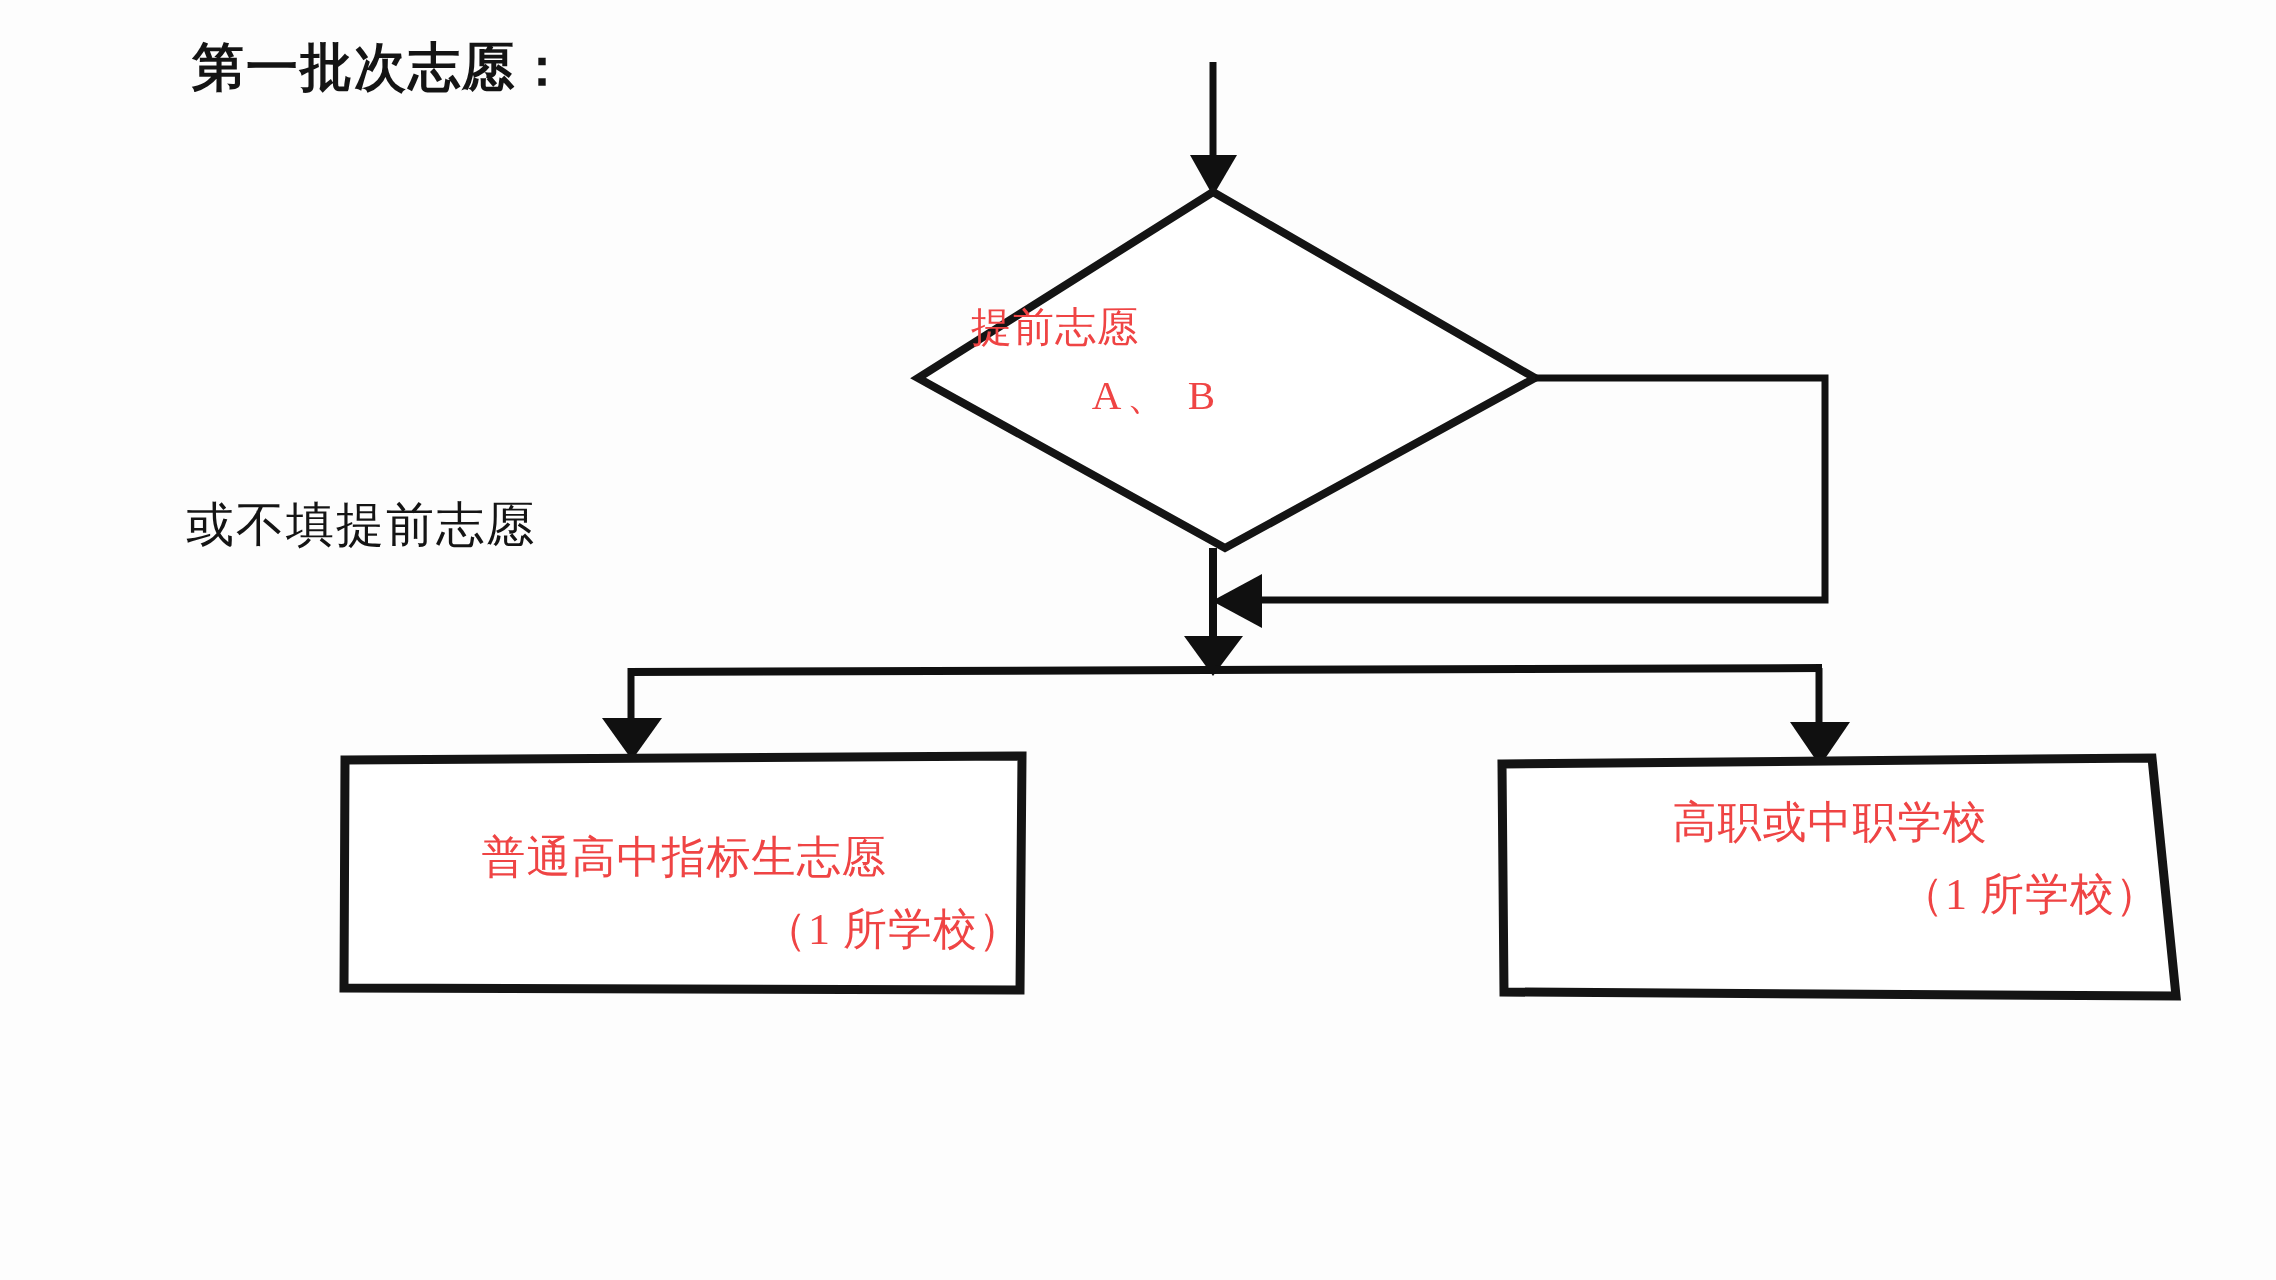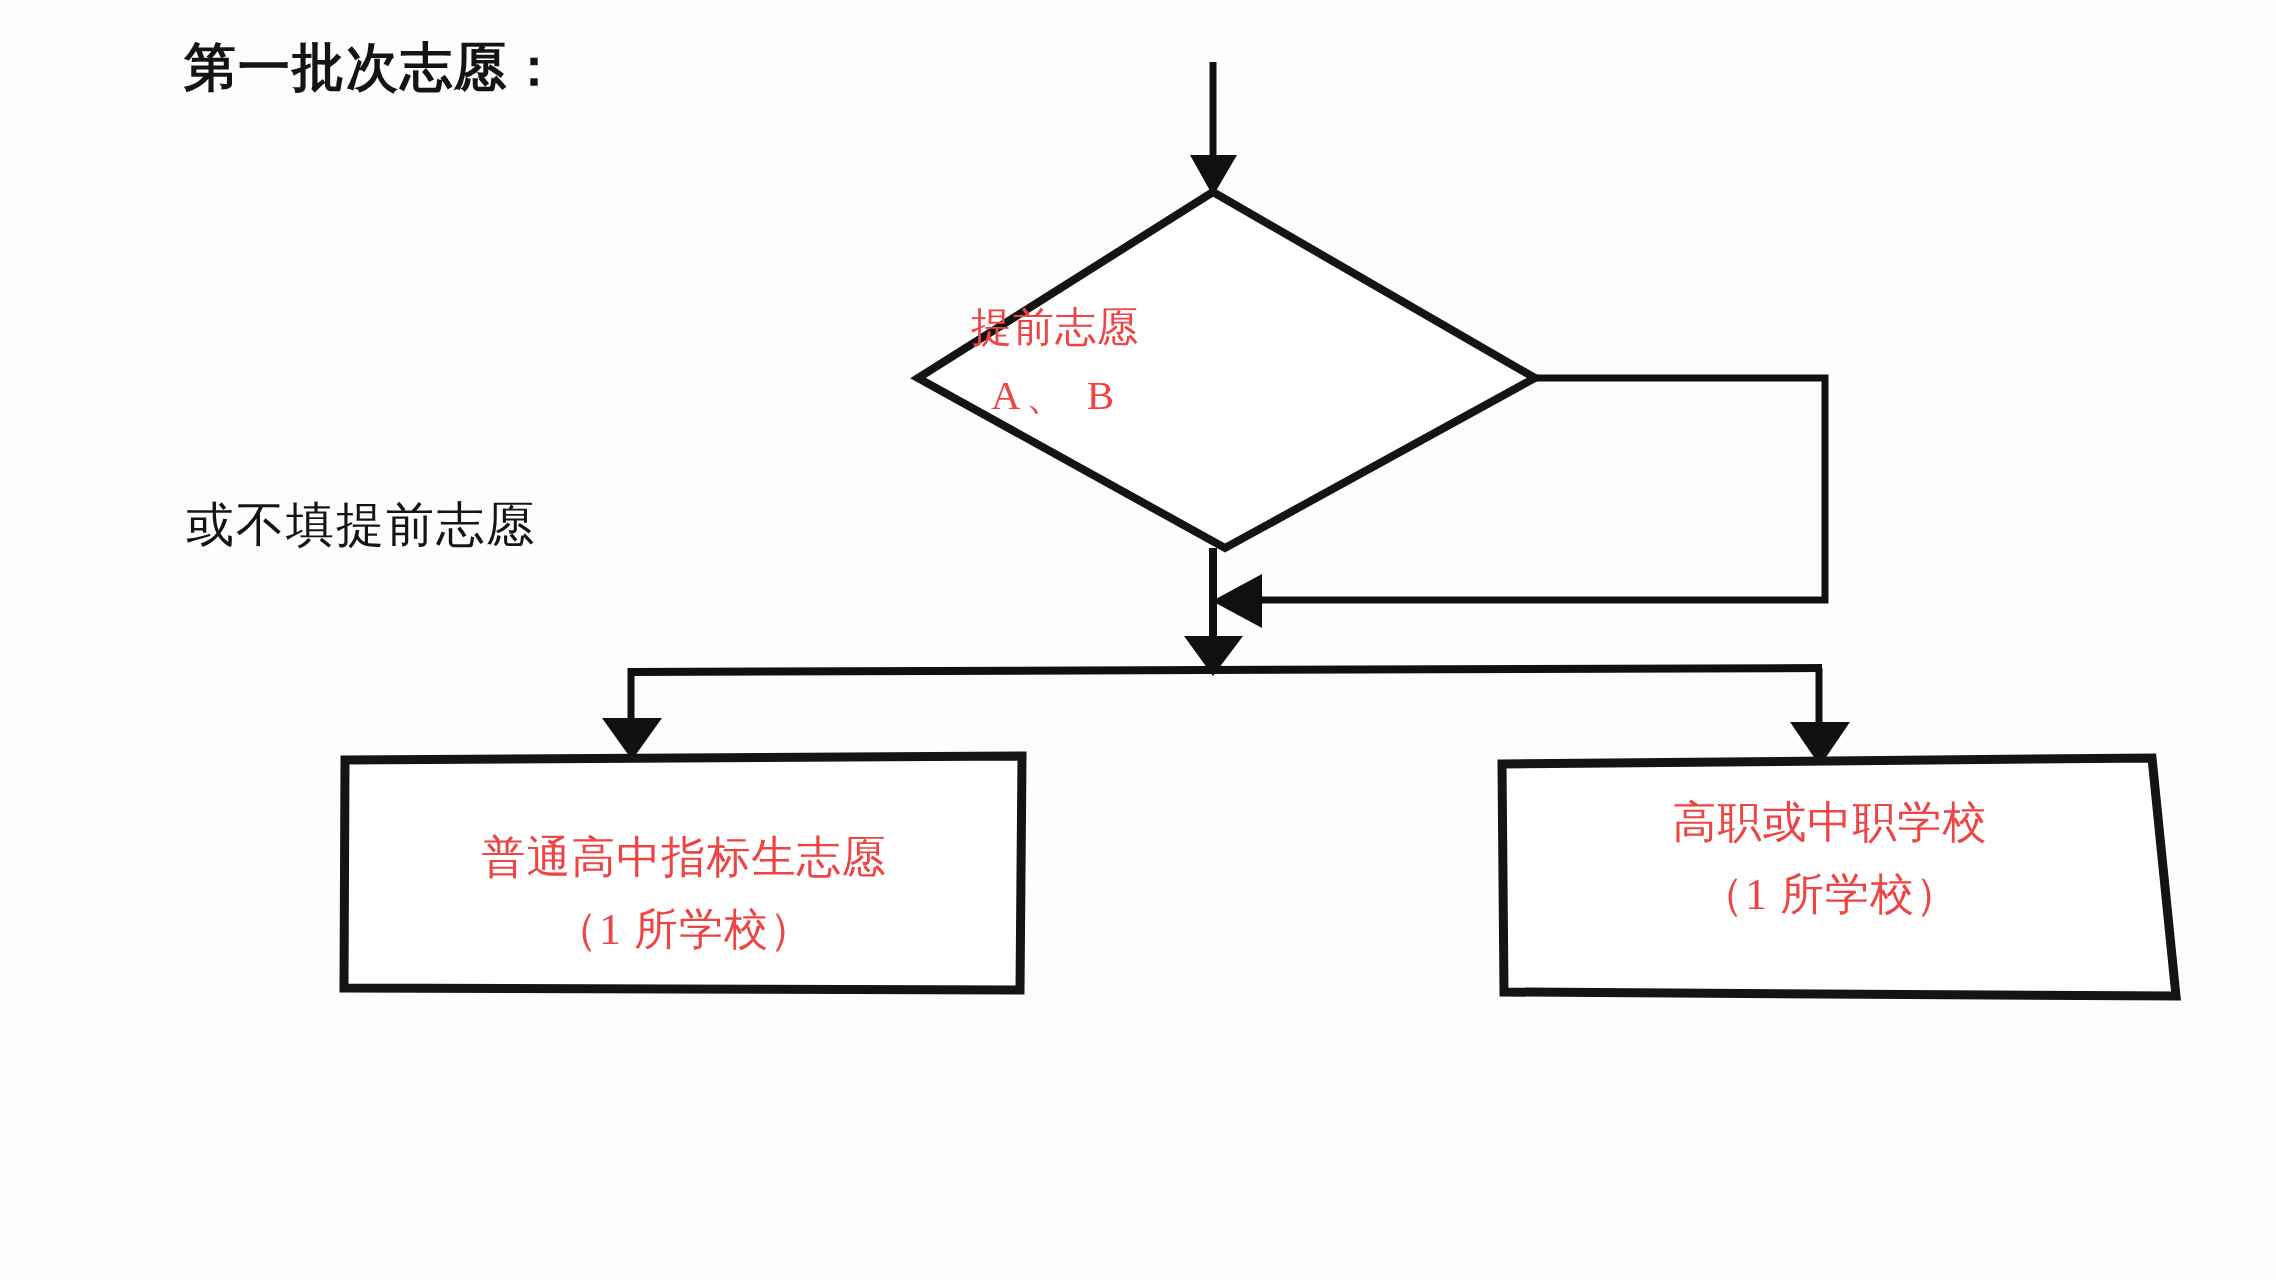--- a/index.html
+++ b/index.html
@@ -26,21 +26,21 @@
     height: 1280px;
   }
   .lbl {
     position: absolute;
     color: #141414;
     white-space: pre;
     line-height: 1.28;
   }
   
   #page-title {
-    left: 184px;
+    left: 192px;
     top: 34px;
     font-size: 52px;
     font-weight: bold;
     letter-spacing: 2px;
     font-family: "DejaVu Sans", "Liberation Sans", sans-serif;
   }
   #side-note {
     left: 186px;
     top: 494px;
     font-size: 48px;
@@ -76,20 +76,21 @@
   #box-right-text {
     left: 1500px;
     top: 792px;
     width: 660px;
     font-size: 44px;
     letter-spacing: 1px;
   }
   .node-text .line2 {
     display: block;
     margin-top: 10px;
+    text-align: right;
   }
 </style>
 </head>
 <body>
 
 <div id="canvas">
 
   <svg id="diagram-svg" viewBox="0 0 2276 1280" xmlns="http://www.w3.org/2000/svg">
 
     <g>

